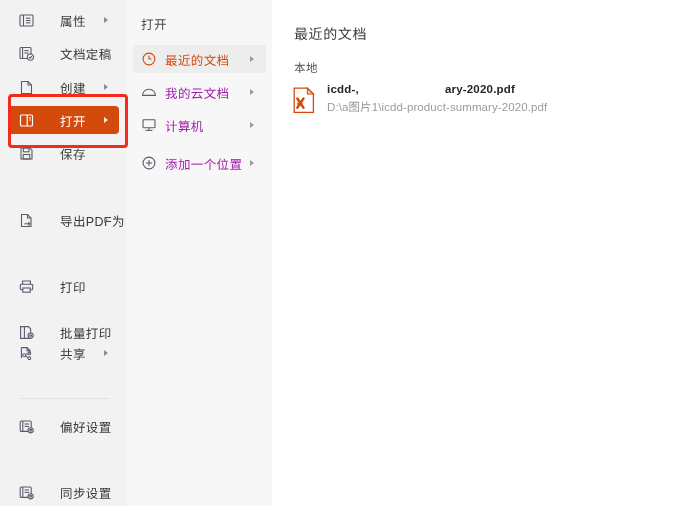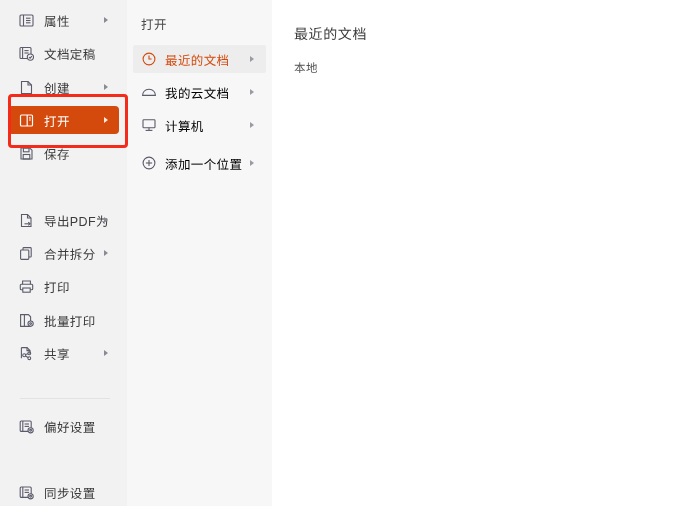--- a/index.html
+++ b/index.html
@@ -34,20 +34,21 @@
   .side-item {
     position: absolute;
     left: 8px;
     width: 111px;
     height: 28px;
     display: flex;
     align-items: center;
     border-radius: 4px;
     box-sizing: border-box;
     padding-left: 10px;
+    gap: 16px;
   }
   .side-item .ico {
     width: 17px;
     height: 17px;
     flex: 0 0 17px;
     display: block;
     margin-right: 9px;
     color: #5b5b6b;
   }
   .side-item .ico svg { display:block; width:17px; height:17px; }
@@ -123,21 +124,21 @@
     border-radius: 2px;
   }
   .mid-item .ico {
     width: 16px; height: 16px; flex: 0 0 16px;
     margin-right: 8px;
     color: #5b5b6b;
   }
   .mid-item .ico svg { display:block; width:16px; height:16px;}
   .mid-item .lbl {
     font-size: 12.5px;
-    color: #000000;
+    color: #a21caf;
     white-space: nowrap;
     letter-spacing: .4px;
   }
   .mid-item .chev {
     position: absolute;
     right: 12px;
     width: 0; height: 0;
     border-left: 4px solid #9a9aa4;
     border-top: 3.5px solid transparent;
     border-bottom: 3.5px solid transparent;
@@ -289,43 +290,33 @@
           <path d="M3.5 2.5 H9.5 L13 6 V14.5 H3.5 Z"></path>
           <polyline points="9.5,2.5 9.5,6 13,6"></polyline>
           <line x1="6.5" y1="11.8" x2="12" y2="11.8"></line>
           <polyline points="10.3,10.2 12,11.8 10.3,13.4"></polyline>
         </svg>
       </span>
       <span class="lbl">导出PDF为</span>
       <span class="chev"></span>
     </div>
 
-    <div class="side-item" style="top:239px">
-      <span class="ico">
-        <svg viewBox="0 0 17 17" fill="none" stroke="currentColor" stroke-width="1.1">
-          <rect x="5" y="2.6" width="8.2" height="9.4" rx="0.8"></rect>
-          <rect x="2.6" y="5" width="8.2" height="9.4" rx="0.8" fill="#f2f2f2"></rect>
-        </svg>
-      </span>
-      <span class="lbl">合并拆分</span>
-      <span class="chev"></span>
-    </div>
 
     <div class="side-item" style="top:272px">
       <span class="ico">
         <svg viewBox="0 0 17 17" fill="none" stroke="currentColor" stroke-width="1.1">
           <path d="M4.6 6.2 V3 H12.4 V6.2"></path>
           <rect x="2.3" y="6.2" width="12.4" height="5.6" rx="1"></rect>
           <rect x="4.8" y="10" width="7.4" height="4.2" fill="#f2f2f2"></rect>
         </svg>
       </span>
       <span class="lbl">打印</span>
     </div>
 
-    <div class="side-item" style="top:306px">
+    <div class="side-item" style="top:318px">
       <span class="ico">
         <svg viewBox="0 0 17 17" fill="none" stroke="currentColor" stroke-width="1.1">
           <path d="M2.6 2.6 H7.6 L9.6 4.6 V14.4 H2.6 Z"></path>
           <path d="M6.4 2.6 H10.4 L12.6 4.8 V14.4 H6.4 Z" fill="#f2f2f2"></path>
           <circle cx="12.6" cy="11.6" r="2.6" fill="#f2f2f2"></circle>
           <circle cx="12.6" cy="11.6" r="0.9"></circle>
         </svg>
       </span>
       <span class="lbl">批量打印</span>
     </div>
@@ -428,15 +419,33 @@
       </span>
       <span class="lbl">添加一个位置</span>
       <span class="chev"></span>
     </div>
   </div>
 
   <div class="rightpanel">
     <div class="right-title">最近的文档</div>
     <div class="right-sub">本地</div>
 
+    <div class="doc-row">
+      <span class="doc-icon">
+        <svg viewBox="0 0 22 27" fill="none">
+          <path d="M1.2 1.2 H14.4 L20.4 7 V25.4 H1.2 Z" fill="#ffffff" stroke="#d4490c" stroke-width="1.3"></path>
+          <path d="M14.4 1.2 L20.4 7 H14.4 Z" fill="#f7c9ae" stroke="#d4490c" stroke-width="1.1"></path>
+          <path d="M4.4 11.6 L10.4 20.6 M10.4 11.6 L4.4 20.6" stroke="#d4490c" stroke-width="2.6" stroke-linecap="round"></path>
+          <path d="M4.2 15.4 L10.6 16.8 L4.6 18.6 Z" fill="#d4490c"></path>
+        </svg>
+      </span>
+      <span class="doc-text">
+        <span class="doc-name">
+          <span class="frag-a">icdd-,</span>
+          <span class="frag-gap"></span>
+          <span class="frag-b">ary-2020.pdf</span>
+        </span>
+        <span class="doc-path" style="display:block">D:\a图片1\icdd-product-summary-2020.pdf</span>
+      </span>
+    </div>
   </div>
 
 </div>
 
 </body></html>

